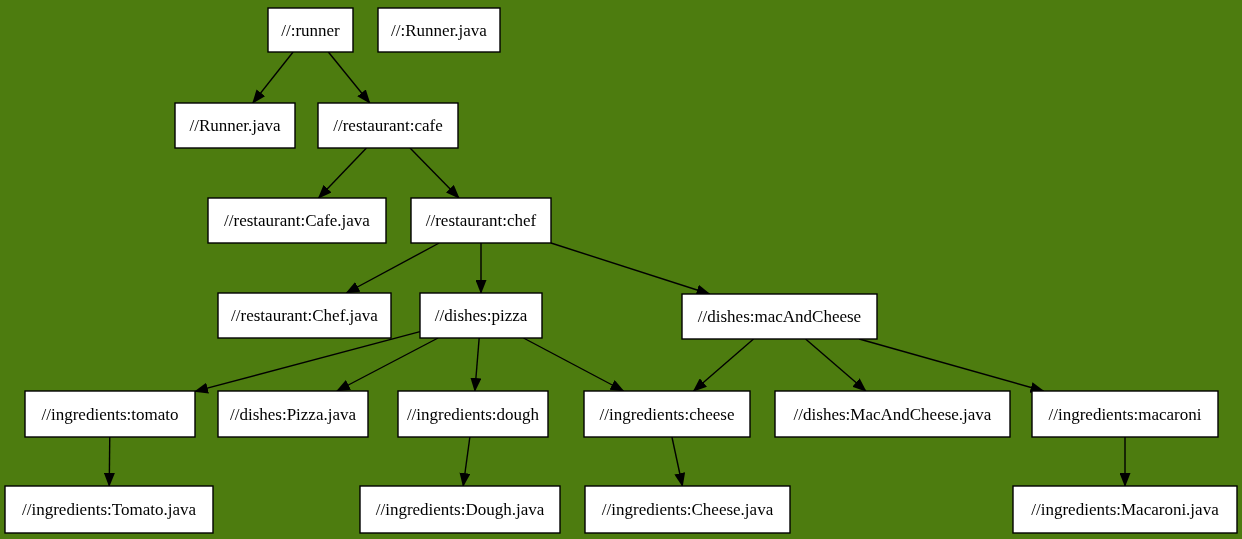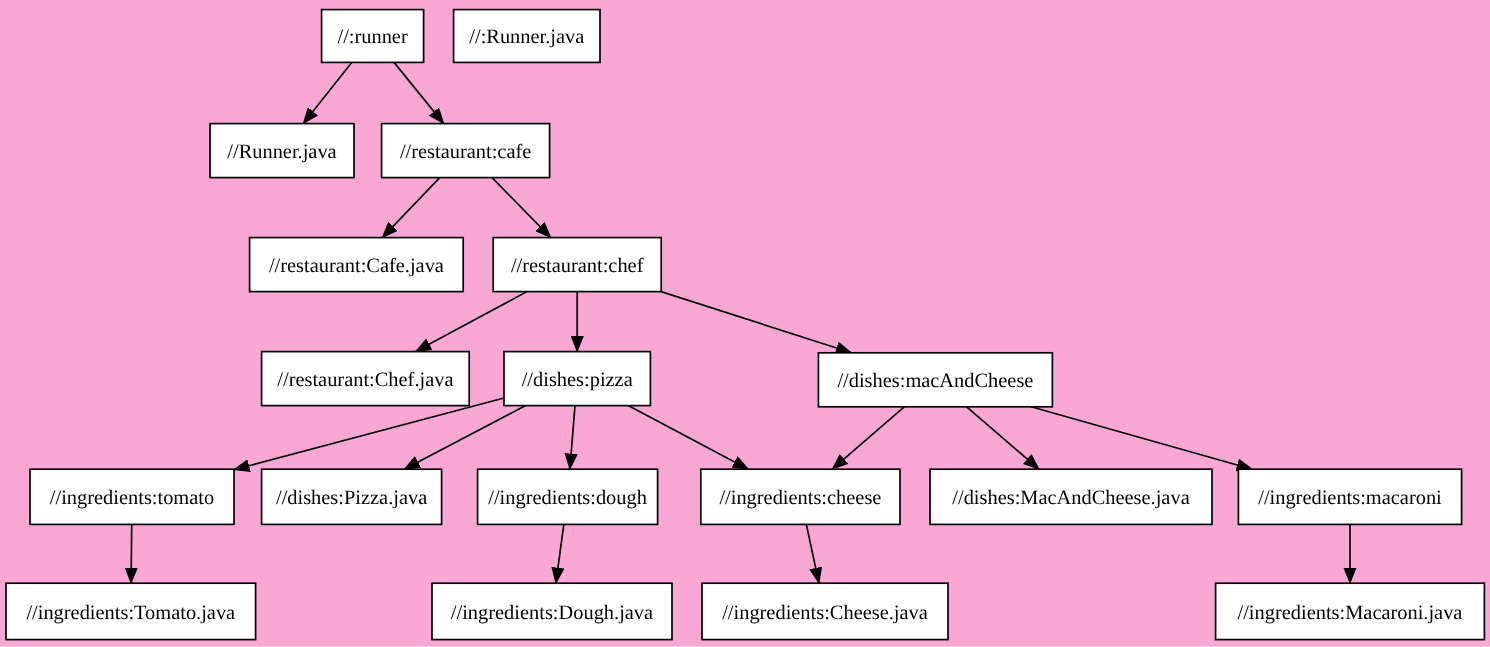--- a/index.html
+++ b/index.html
@@ -5,21 +5,21 @@
   html, body {
     margin: 0;
     padding: 0;
     background: #ffffff;
     font-family: "Liberation Serif", "DejaVu Serif", serif;
   }
   .canvas-wrap {
     position: relative;
     width: 1242px;
     height: 539px;
-    background: #f9a8d4;
+    background: #4d7c0f;
     overflow: hidden;
   }
   svg text {
     font-family: "Liberation Serif", "DejaVu Serif", serif;
     font-size: 17px;
     fill: #000000;
   }
 </style>
 </head>
 <body>

